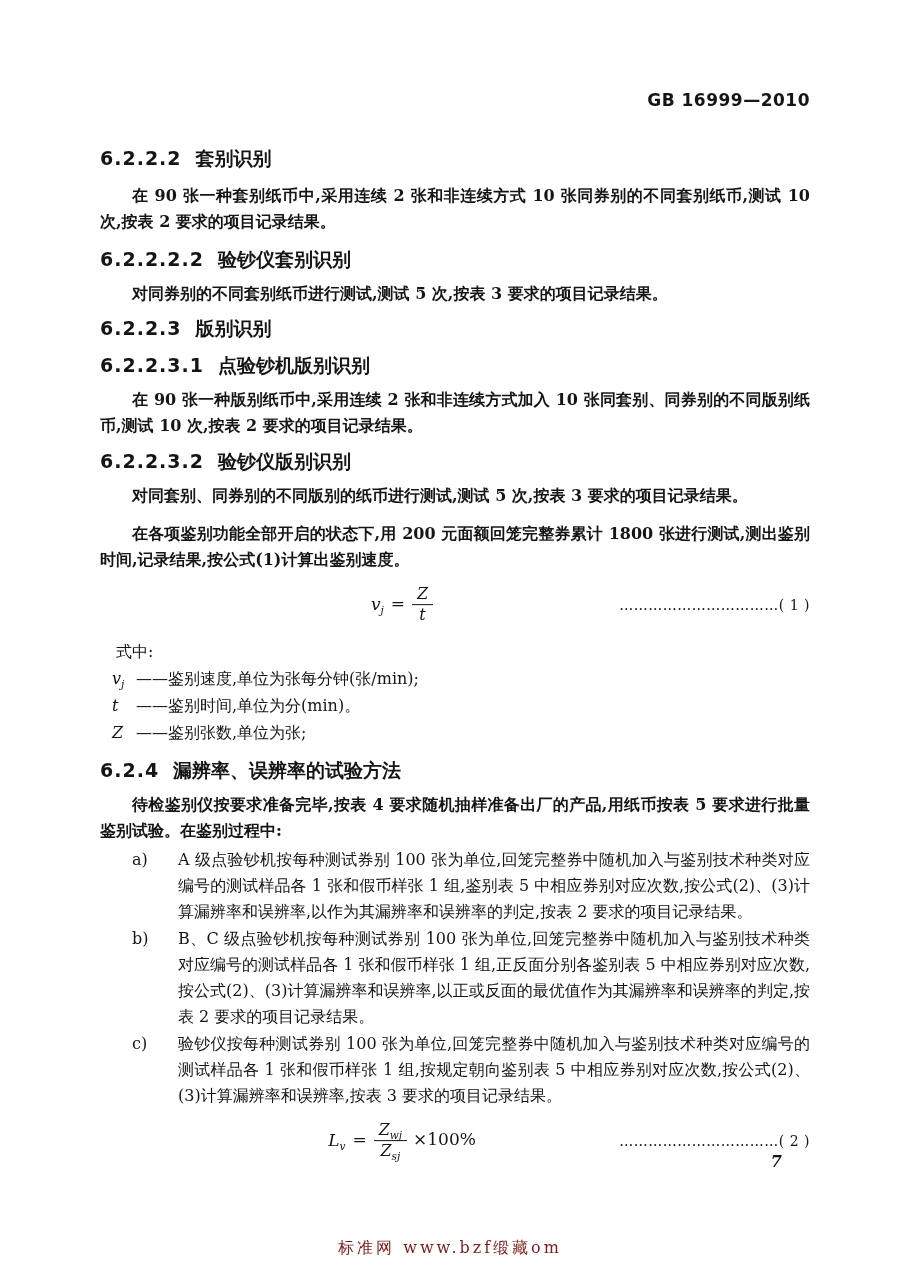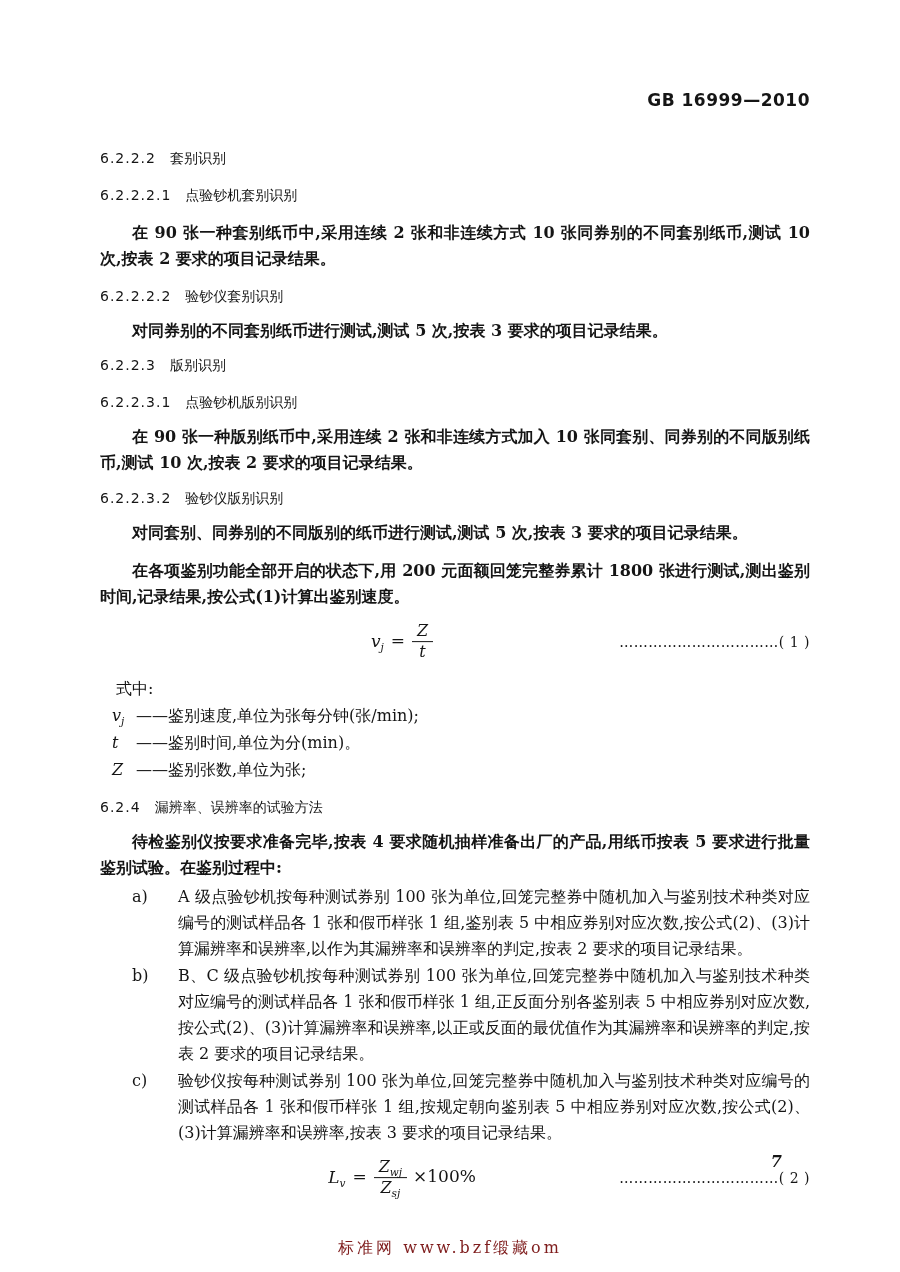--- a/index.html
+++ b/index.html
@@ -24,22 +24,22 @@
   .doc-num {
     text-align: right;
     font-family: "DejaVu Sans", "Liberation Sans", sans-serif;
     font-weight: bold;
     font-size: 17px;
     line-height: 20px;
     letter-spacing: 0.5px;
   }
   .sec-h {
     font-family: "DejaVu Sans", "Liberation Sans", sans-serif;
-    font-weight: normal;
-    font-size: 14px;
+    font-weight: bold;
+    font-size: 19px;
     line-height: 20px;
   }
   .sec-h .sec-num { margin-right: 14px; letter-spacing: 1px; }
   .para { text-indent: 2em; text-align: justify; font-weight: bold; }
   .mt-38 { margin-top: 38px; }
   .mt-17 { margin-top: 17px; }
   .mt-15 { margin-top: 15px; }
   .mt-14 { margin-top: 14px; }
   .mt-12 { margin-top: 12px; }
   .mt-11 { margin-top: 11px; }
@@ -86,23 +86,20 @@
 
 <div class="page">
   <div class="content">
 
     <div class="doc-num">GB 16999—2010</div>
 
     <div class="sec-h mt-38">
       <span class="sec-num">6.2.2.2</span><span>套别识别</span>
     </div>
 
-    <div class="sec-h mt-17">
-      <span class="sec-num">6.2.2.2.1</span><span>点验钞机套别识别</span>
-    </div>
 
     <p class="para mt-15">在 90 张一种套别纸币中,采用连续 2 张和非连续方式 10 张同券别的不同套别纸币,测试 10 次,按表 2 要求的项目记录结果。</p>
 
     <div class="sec-h mt-14">
       <span class="sec-num">6.2.2.2.2</span><span>验钞仪套别识别</span>
     </div>
 
     <p class="para mt-12">对同券别的不同套别纸币进行测试,测试 5 次,按表 3 要求的项目记录结果。</p>
 
     <div class="sec-h mt-11">

